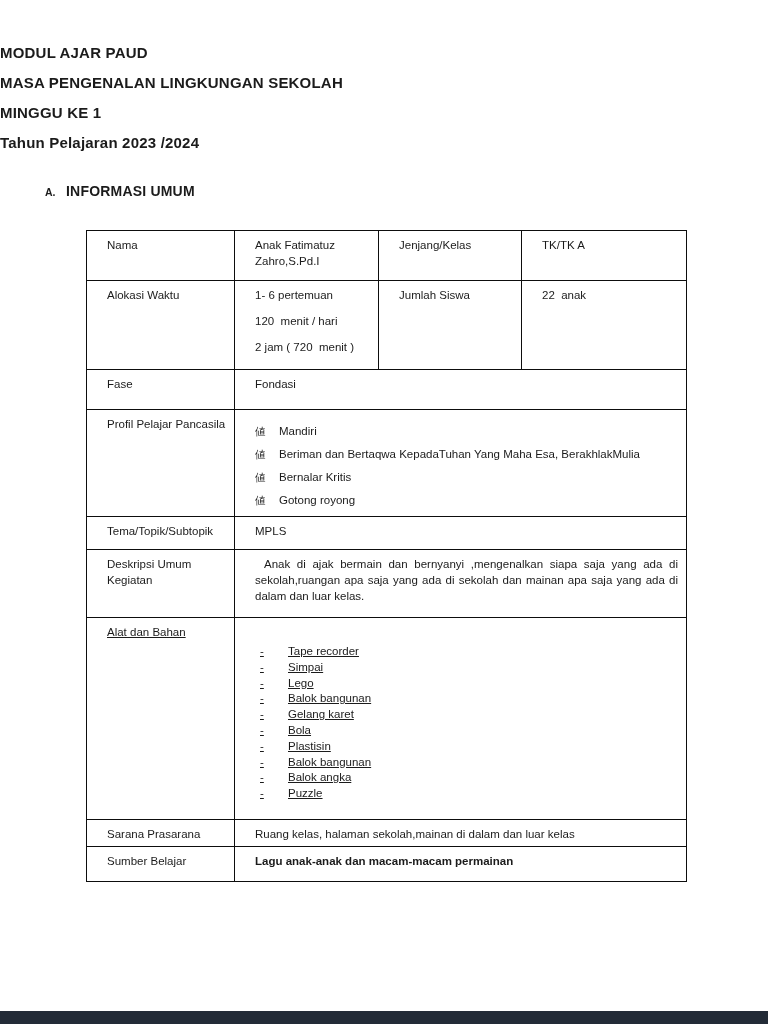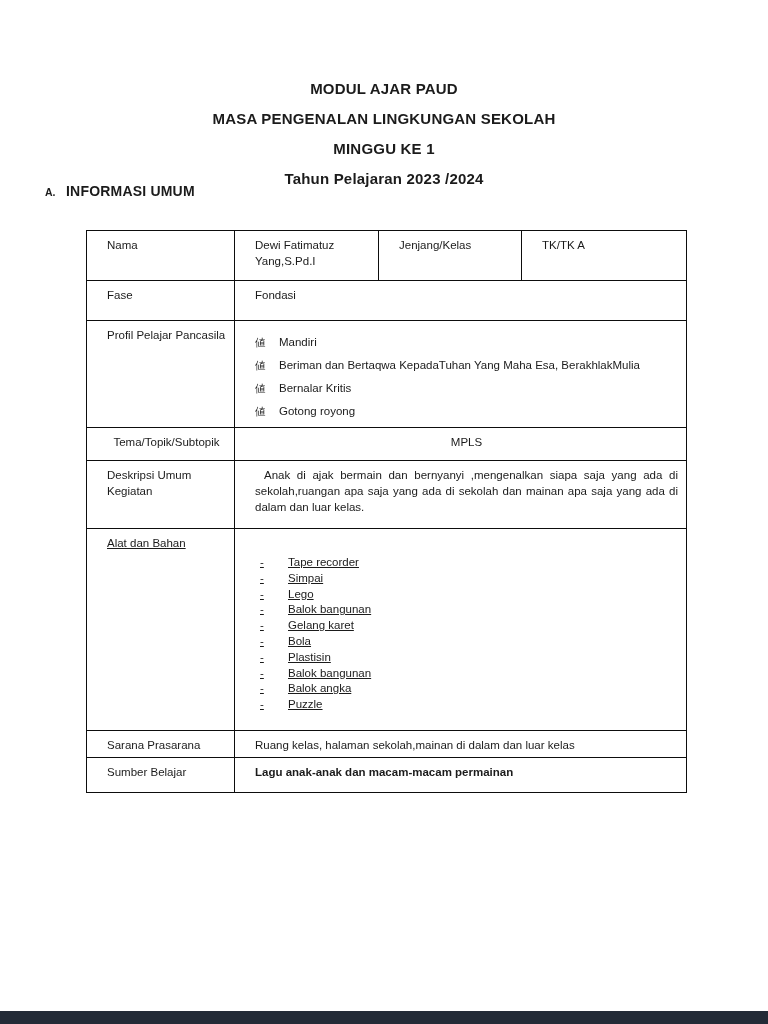--- a/index.html
+++ b/index.html
@@ -8,22 +8,20 @@
     position: relative;
     width: 768px; height: 1024px;
     background: #ffffff;
     font-family: "Liberation Sans", sans-serif;
     color: #1b1b1b;
     overflow: hidden;
   }
   .title-block {
     position: absolute;
     top: 38px; left: 0; right: 0;
-    text-align: center;
-    margin-top: 36px;
   }
   .title-line {
     font-size: 15px;
     font-weight: bold;
     line-height: 30px;
     letter-spacing: 0.2px;
   }
   .section-heading {
     position: absolute;
     top: 183px; left: 45px;
@@ -53,21 +51,21 @@
     padding: 6px 8px 4px 20px;
     font-size: 11.5px;
     line-height: 16px;
   }
   .r1 td { height: 50px; }
   .r2 td { height: 50px; }
   .r3 td { height: 80px; }
   .r4 td { height: 37px; }
   .r5 td { height: 40px; margin-left: 28px; }
   .r6 td { height: 105px; }
-  .r7 td { height: 33px; text-align: center; }
+  .r7 td { height: 33px; }
   .r8 td { height: 68px; }
   .r9 td { height: 202px; text-decoration: underline; }
   .r10 td { height: 26px; margin-top: 28px; }
   .r11 td { height: 35px; margin-left: 36px; }
   .multi-line div { margin-bottom: 10px; white-space: pre-wrap; }
   .pre { white-space: pre-wrap; }
   .justify {
     text-align: justify;
     text-indent: 9px;
     line-height: 16.5px;
@@ -108,23 +106,33 @@
 <table class="info-table">
   <colgroup>
     <col style="width:148px">
       <col style="width:144px">
       <col style="width:143px">
       <col>
   </colgroup>
   <tbody>
       <tr class="r1">
     <td>Nama</td>
-    <td>Dewi Fatimatuz Yang,S.Pd.I</td>
+    <td>Anak Fatimatuz Zahro,S.Pd.I</td>
     <td>Jenjang/Kelas</td>
     <td>TK/TK A</td>
+  </tr>
+  <tr class="r3">
+    <td>Alokasi Waktu</td>
+    <td class="multi-line">
+      <div>1- 6 pertemuan</div>
+      <div>120  menit / hari</div>
+      <div>2 jam ( 720  menit )</div>
+    </td>
+    <td>Jumlah Siswa</td>
+    <td class="pre">22  anak</td>
   </tr>
   <tr class="r5">
     <td>Fase</td>
     <td colspan="3">Fondasi</td>
   </tr>
   <tr class="r6">
     <td>Profil Pelajar Pancasila</td>
     <td colspan="3">
       <div class="plist">
 

